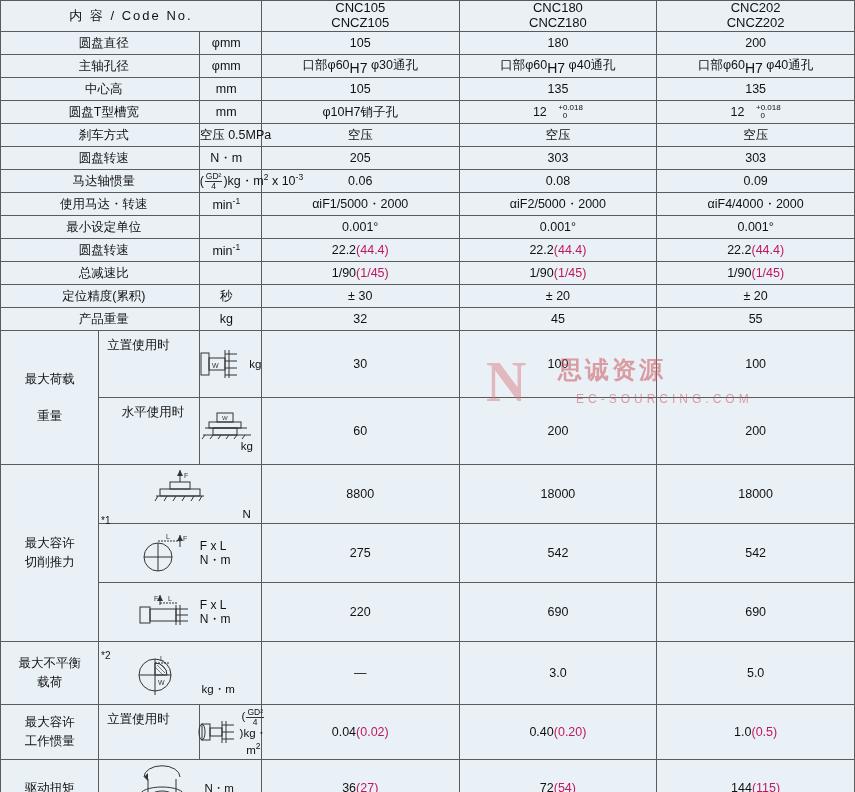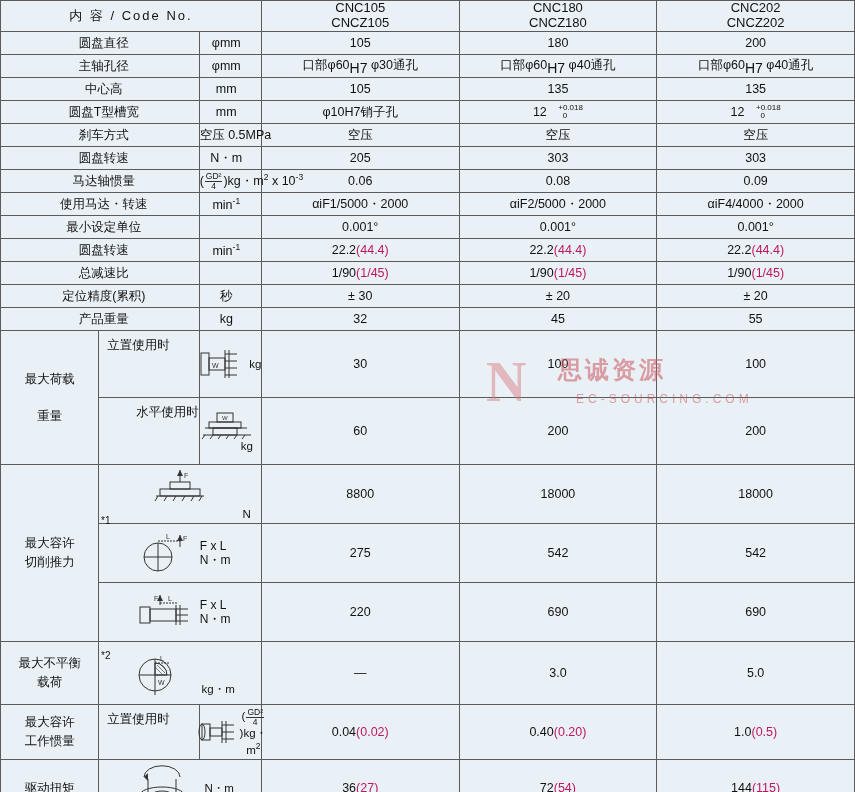--- a/index.html
+++ b/index.html
@@ -257,21 +257,21 @@
             </svg>
           </span>
           <span class="diag-unit">kg</span>
         </div>
       </td>
       <td class="val">30</td>
       <td class="val">100</td>
       <td class="val">100</td>
     </tr>
     <tr>
-      <td style="height:60px;text-align:right;padding-left:8px !important;font-size:12.5px;vertical-align:top;padding-top:6px !important;">水平使用时</td>
+      <td style="height:60px;text-align:center;padding-left:8px !important;font-size:12.5px;vertical-align:top;padding-top:6px !important;">水平使用时</td>
       <td>
         <div class="diagwrap" style="flex-direction:column;gap:0;">
           <span>
             <svg width="58" height="30" viewBox="0 0 58 30">
               <rect x="16" y="3" width="16" height="9" fill="none" stroke="#333"></rect>
               <text x="21" y="10" font-size="6" fill="#333">W</text>
               <rect x="8" y="12" width="32" height="6" fill="none" stroke="#333"></rect>
               <line x1="4" y1="18" x2="46" y2="18" stroke="#333"></line>
               <rect x="12" y="18" width="24" height="7" fill="none" stroke="#333"></rect>
               <line x1="2" y1="25" x2="50" y2="25" stroke="#333"></line>

